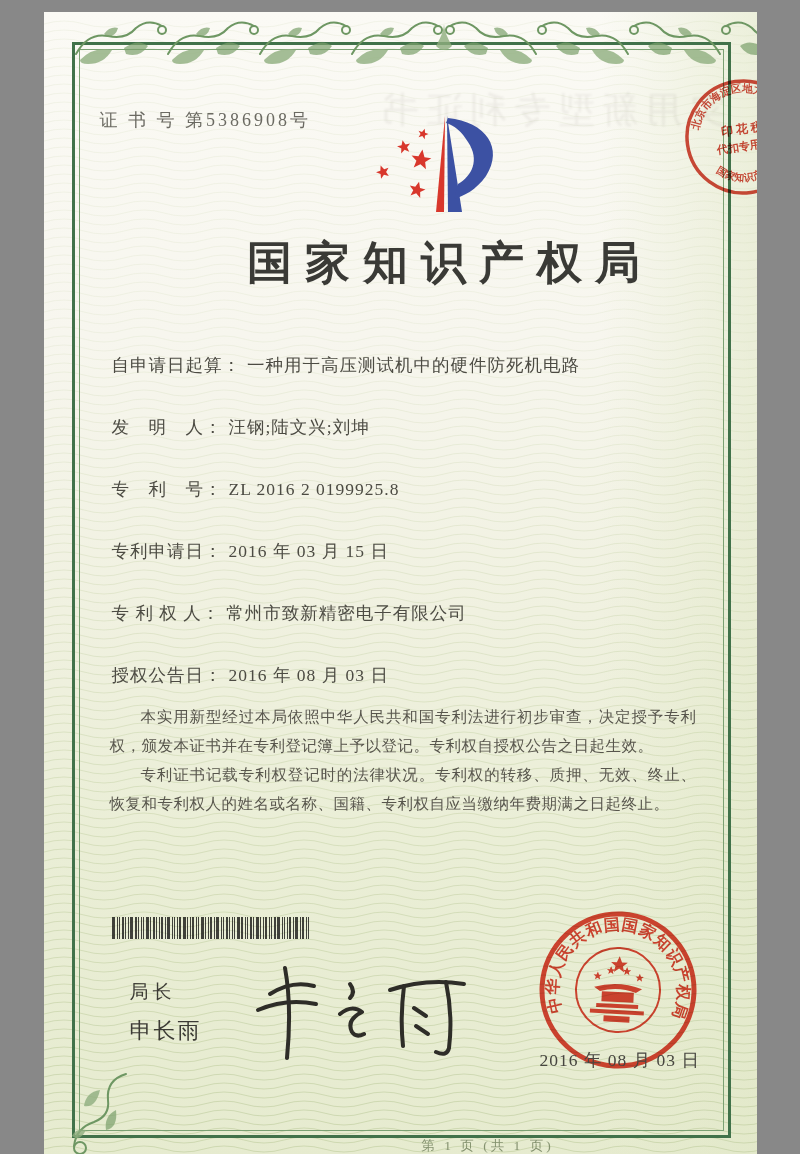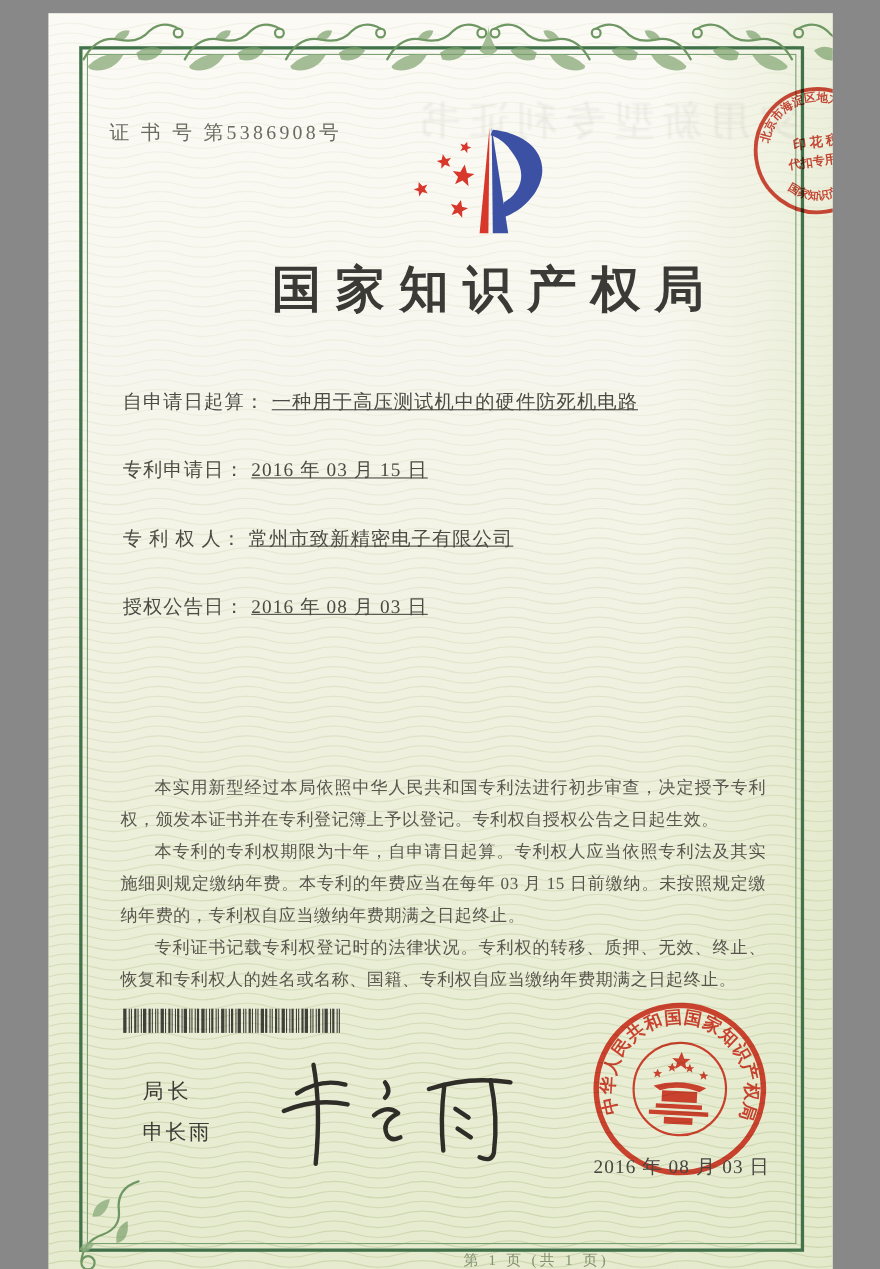--- a/index.html
+++ b/index.html
@@ -24,28 +24,28 @@
   .logo{position:absolute;left:322px;top:102px;width:156px;height:108px;}
   .tax-stamp{position:absolute;left:632px;top:58px;width:134px;height:134px;transform:rotate(-8deg);
     mix-blend-mode:multiply;opacity:.92;}
   .tax-stamp .ring{fill:none;stroke:#cf3b2a;stroke-width:3.5;}
   .tax-stamp text{fill:#cf3b2a;font-weight:700;}
   .doc-title{position:absolute;left:0;top:221px;width:800px;text-align:center;font-size:45px;
     font-weight:600;letter-spacing:13px;color:#3a3a36;text-indent:13px;}
   .fields{position:absolute;left:68px;top:341px;right:58px;font-size:17.5px;color:#4c4b43;letter-spacing:1px;}
   .frow{height:62px;line-height:24px;white-space:nowrap;}
   .flabel{color:#4c4b43;}
-  .fvalue{margin-left:6px;text-decoration:underline;}
+  .fvalue{margin-left:6px;}
   .paras{position:absolute;left:66px;top:690px;right:60px;font-size:15.5px;line-height:29px;
     color:#58564d;text-align:justify;letter-spacing:.5px;}
   .paras p{margin:0;text-indent:2em;}
   .barcode{position:absolute;left:68px;top:905px;width:232px;height:22px;display:flex;align-items:stretch;}
   .barcode span{display:inline-block;height:100%;background:#22221e;opacity:.85;}
   .signer-title{position:absolute;left:86px;top:967px;font-size:19px;color:#3c3b35;letter-spacing:4px;}
-  .signer-name{position:absolute;left:86px;top:1004px;font-size:19px;color:#3c3b35;letter-spacing:2px;}
+  .signer-name{position:absolute;left:86px;top:1004px;font-size:22px;color:#3c3b35;letter-spacing:2px;}
   .signature{position:absolute;left:196px;top:944px;width:238px;height:108px;}
   .signature path{fill:none;stroke:#2e2d28;stroke-width:4;stroke-linecap:round;stroke-linejoin:round;}
   .seal{position:absolute;left:488px;top:892px;width:172px;height:172px;transform:rotate(3deg);
     mix-blend-mode:multiply;opacity:.93;}
   .seal .ring{fill:none;stroke:#dc3927;stroke-width:5;}
   .seal text{fill:#dc3927;font-weight:700;font-size:16px;letter-spacing:1px;}
   .seal .emblem{fill:#dc3927;}
   .seal-date{position:absolute;left:496px;top:1036px;font-size:17.5px;color:#474640;letter-spacing:1px;}
   .page-footer{position:absolute;left:0;top:1125px;width:800px;text-align:center;font-size:13.5px;
     letter-spacing:3px;color:#84926f;padding-left:44px;}
@@ -255,28 +255,29 @@
     <text font-size="10.5"><textPath href="#taxTop" startOffset="50%" text-anchor="middle">北京市海淀区地方税务局</textPath></text>
     <text font-size="10"><textPath href="#taxBottom" startOffset="50%" text-anchor="middle">国家知识产权局</textPath></text>
     <text x="0" y="-4" font-size="12" text-anchor="middle">印 花 税</text>
     <text x="0" y="13" font-size="11" text-anchor="middle">代扣专用章</text>
   </svg>
 
   <div class="doc-title">国家知识产权局</div>
 
   <div class="fields">
       <div class="frow"><span class="flabel">自申请日起算：</span><span class="fvalue">一种用于高压测试机中的硬件防死机电路</span></div>
+      <div class="frow"><span class="flabel">发　明　人：</span><span class="fvalue">汪钢;陆文兴;刘坤</span></div>
+      <div class="frow"><span class="flabel">专　利　号：</span><span class="fvalue">ZL 2016 2 0199925.8</span></div>
       <div class="frow"><span class="flabel">专利申请日：</span><span class="fvalue">2016 年 03 月 15 日</span></div>
       <div class="frow"><span class="flabel">专 利 权 人：</span><span class="fvalue">常州市致新精密电子有限公司</span></div>
       <div class="frow"><span class="flabel">授权公告日：</span><span class="fvalue">2016 年 08 月 03 日</span></div>
     </div>
 
   <div class="paras">
       <p>本实用新型经过本局依照中华人民共和国专利法进行初步审查，决定授予专利权，颁发本证书并在专利登记簿上予以登记。专利权自授权公告之日起生效。</p>
-      <p>本专利的专利权期限为十年，自申请日起算。专利权人应当依照专利法及其实施细则规定缴纳年费。本专利的年费应当在每年 03 月 15 日前缴纳。未按照规定缴纳年费的，专利权自应当缴纳年费期满之日起终止。</p>
       <p>专利证书记载专利权登记时的法律状况。专利权的转移、质押、无效、终止、恢复和专利权人的姓名或名称、国籍、专利权自应当缴纳年费期满之日起终止。</p>
     </div>
 
   <div class="barcode">
       <span style="width: 3px; margin-right: 2px;"></span>
       <span style="width: 1px; margin-right: 1px;"></span>
       <span style="width: 1px; margin-right: 2px;"></span>
       <span style="width: 2px; margin-right: 1px;"></span>
       <span style="width: 1px; margin-right: 2px;"></span>
       <span style="width: 1px; margin-right: 1px;"></span>

